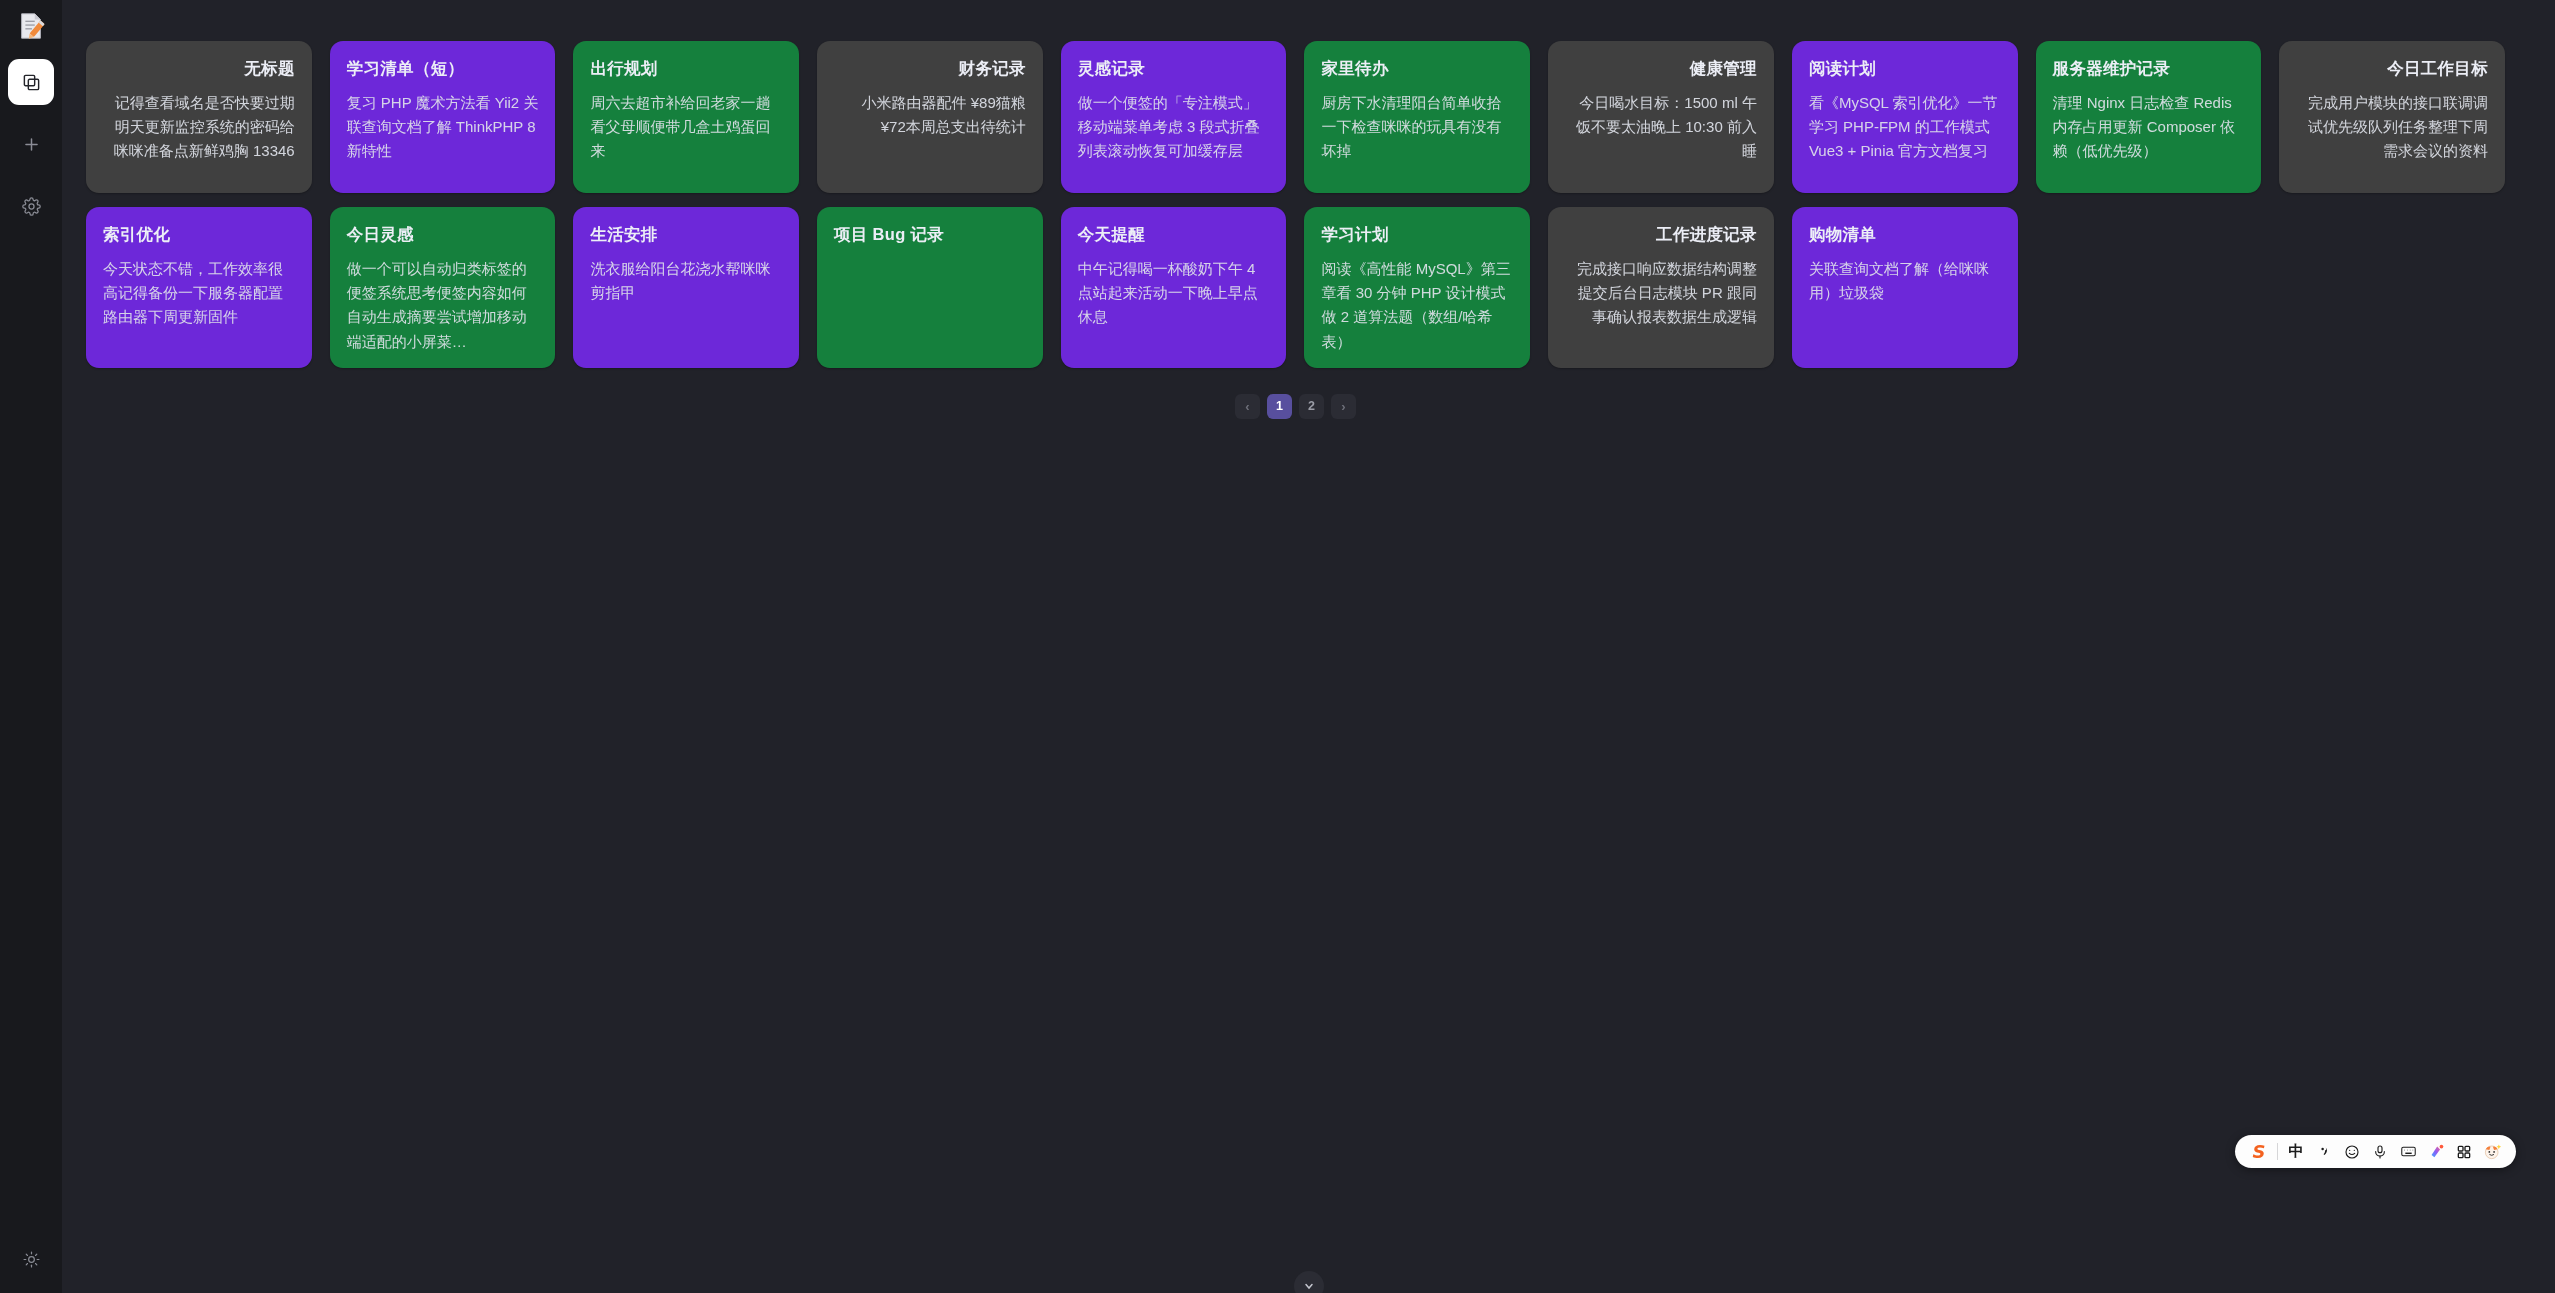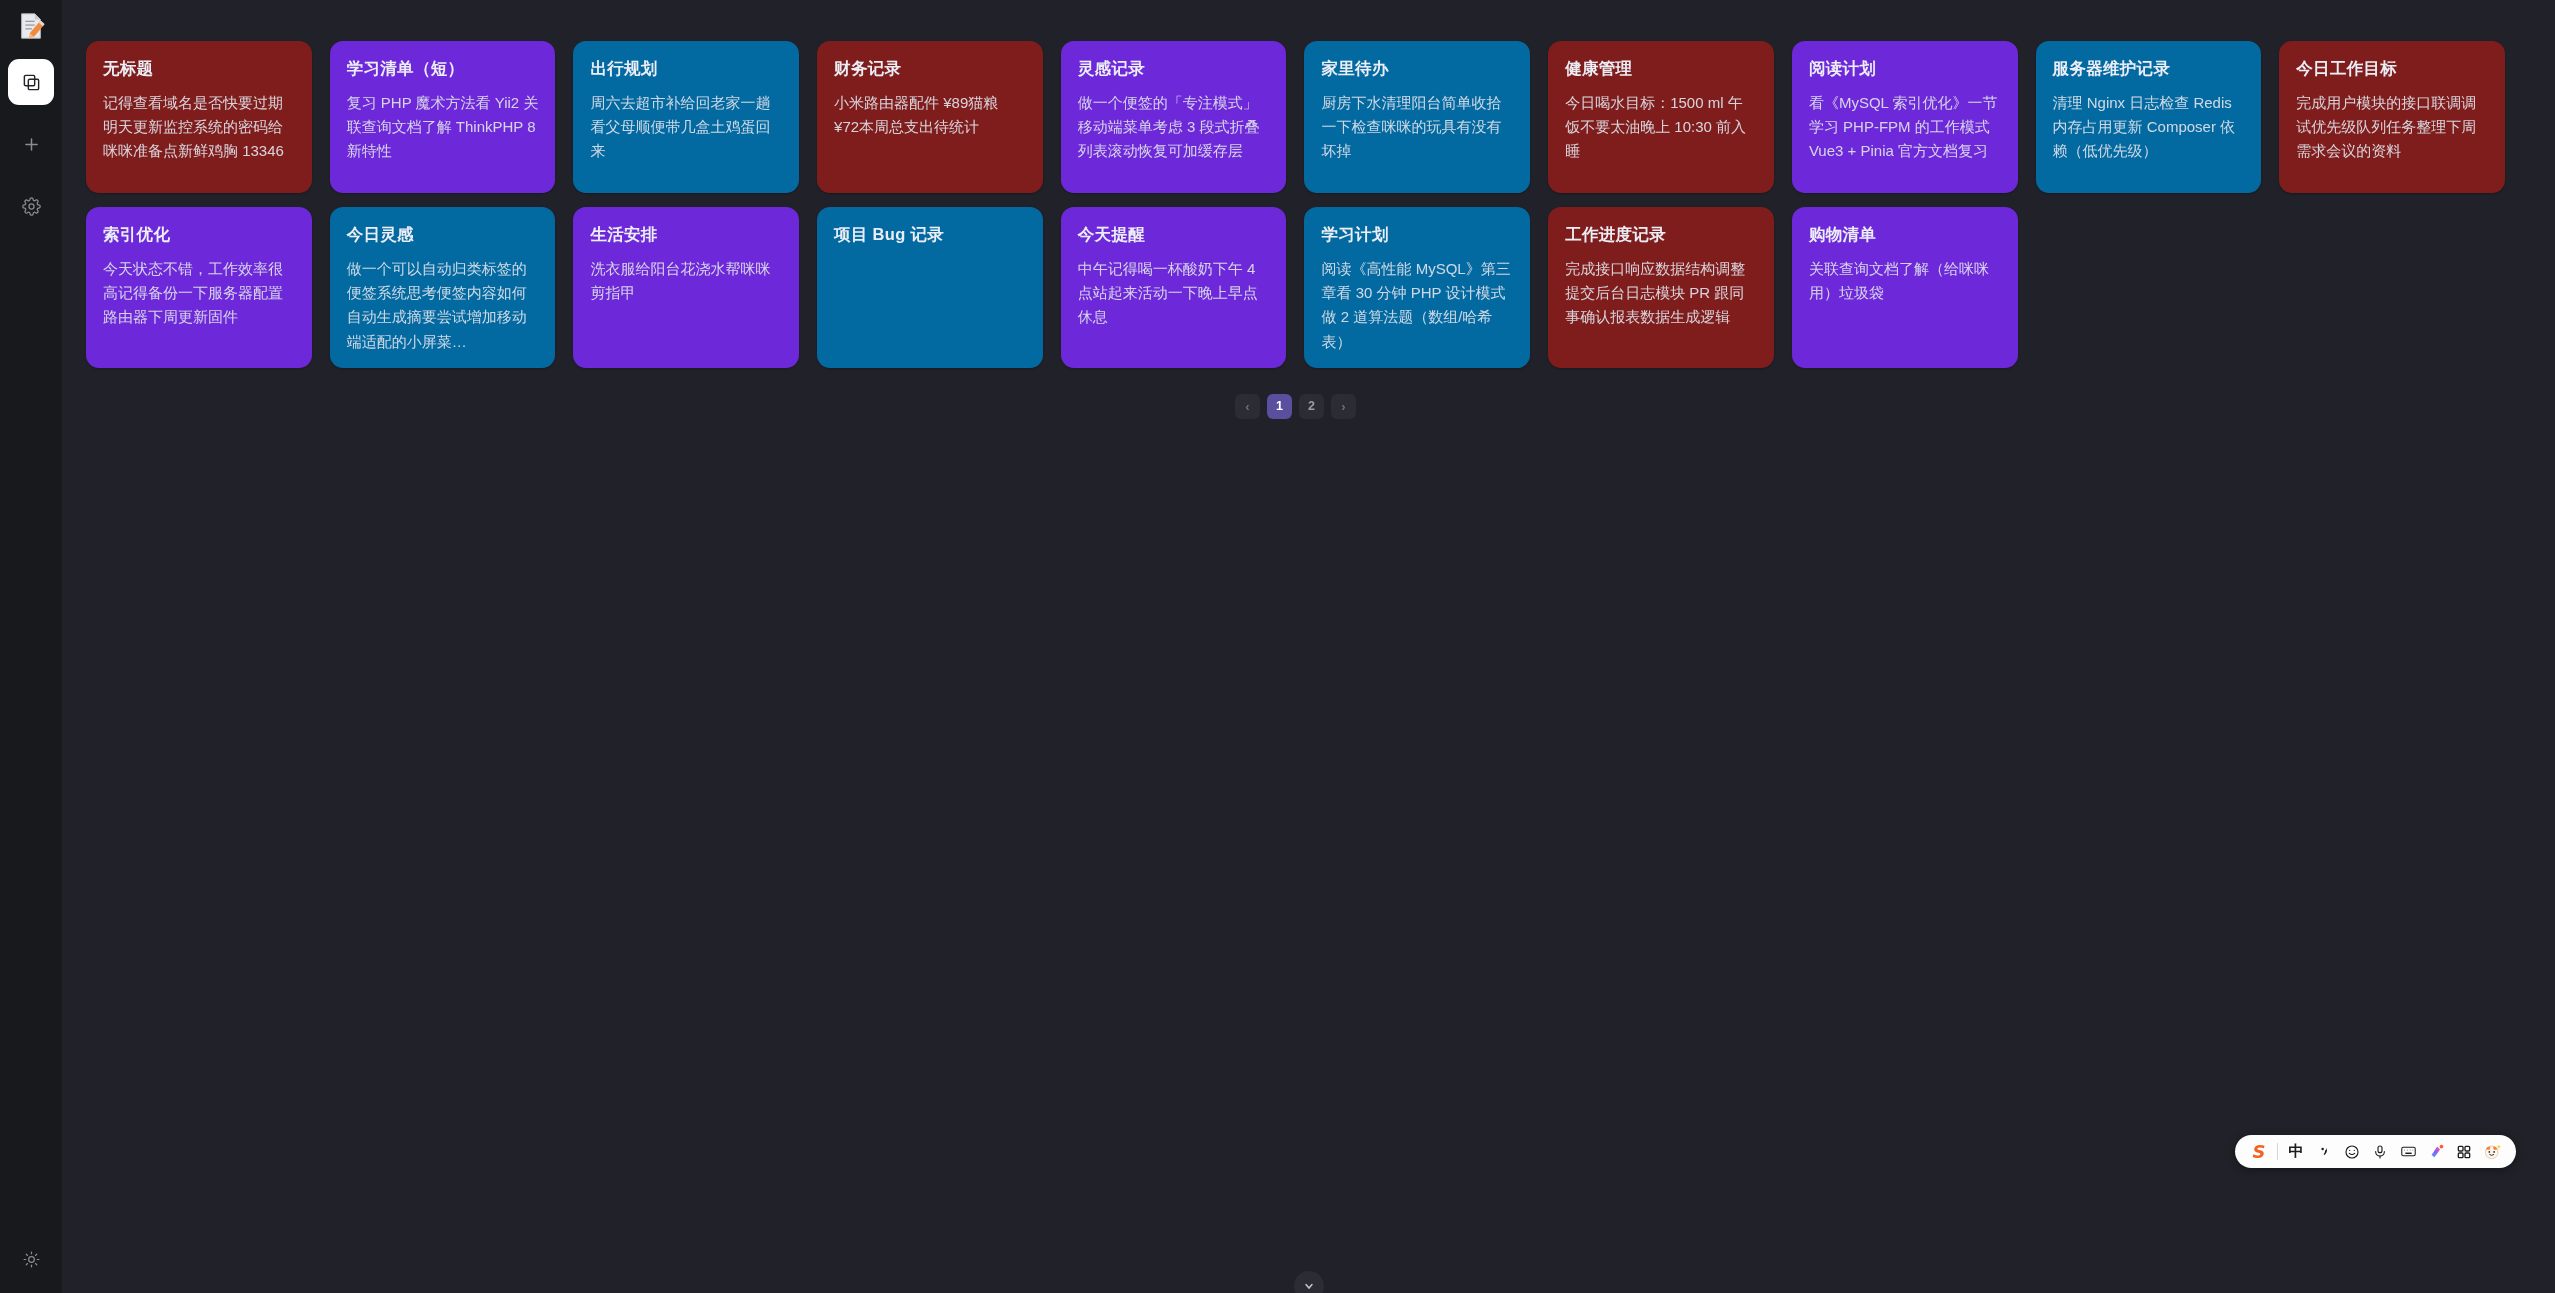--- a/index.html
+++ b/index.html
@@ -50,23 +50,23 @@
   .note-title{
     font-size:16.5px; font-weight:bold; color:#eceef6;
     margin-bottom:12px; line-height:1.25;
     letter-spacing:.3px;
   }
   .note-body{
     font-size:15px; line-height:1.62; color:#dfe2ea;
     opacity:.92;
     word-break:break-word;
   }
-  .c-blue{ background:#7f1d1d; }
+  .c-blue{ background:#404040;text-align:right; }
   .c-green{ background:#6d28d9; }
-  .c-purple{ background:#0369a1; }
+  .c-purple{ background:#15803d; }
 
   
   #pagination{
     display:flex; justify-content:center; align-items:center;
     gap:7px; margin-top:26px;
   }
   .pg{
     width:25px; height:25px; border-radius:6px;
     background:#2b2c34; color:#9a9ca6;
     font-size:12.5px; font-weight:bold;

